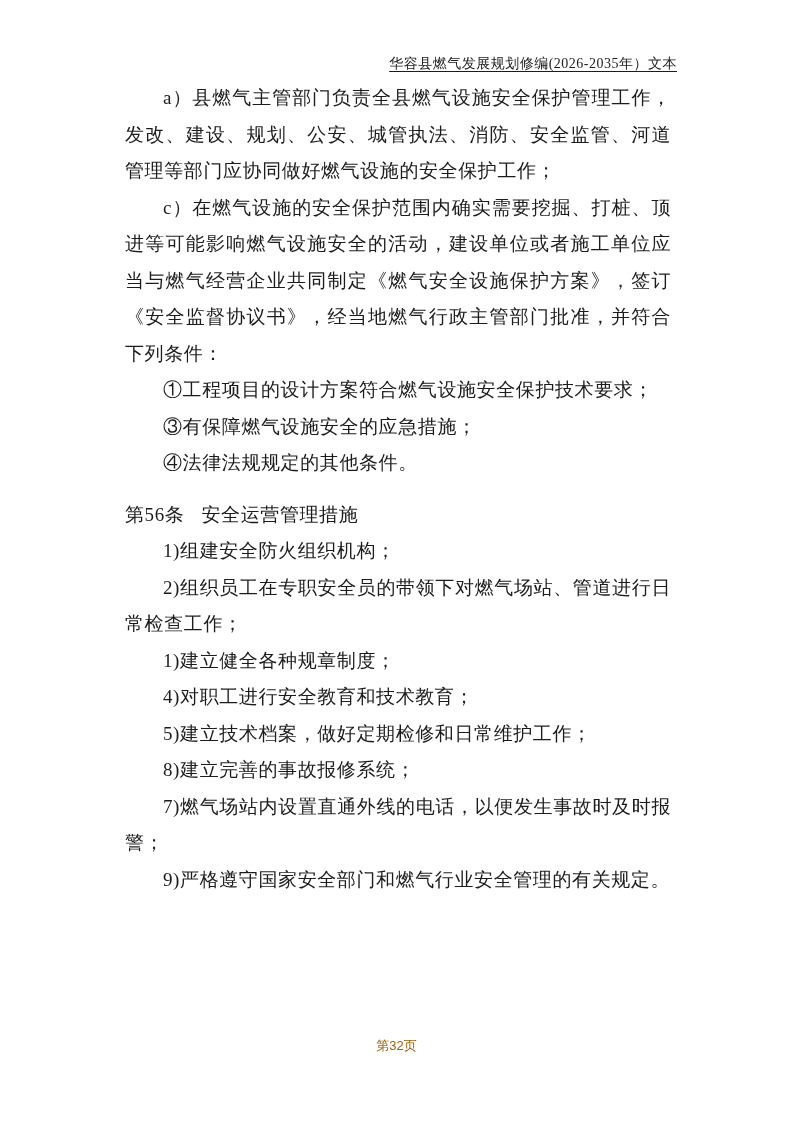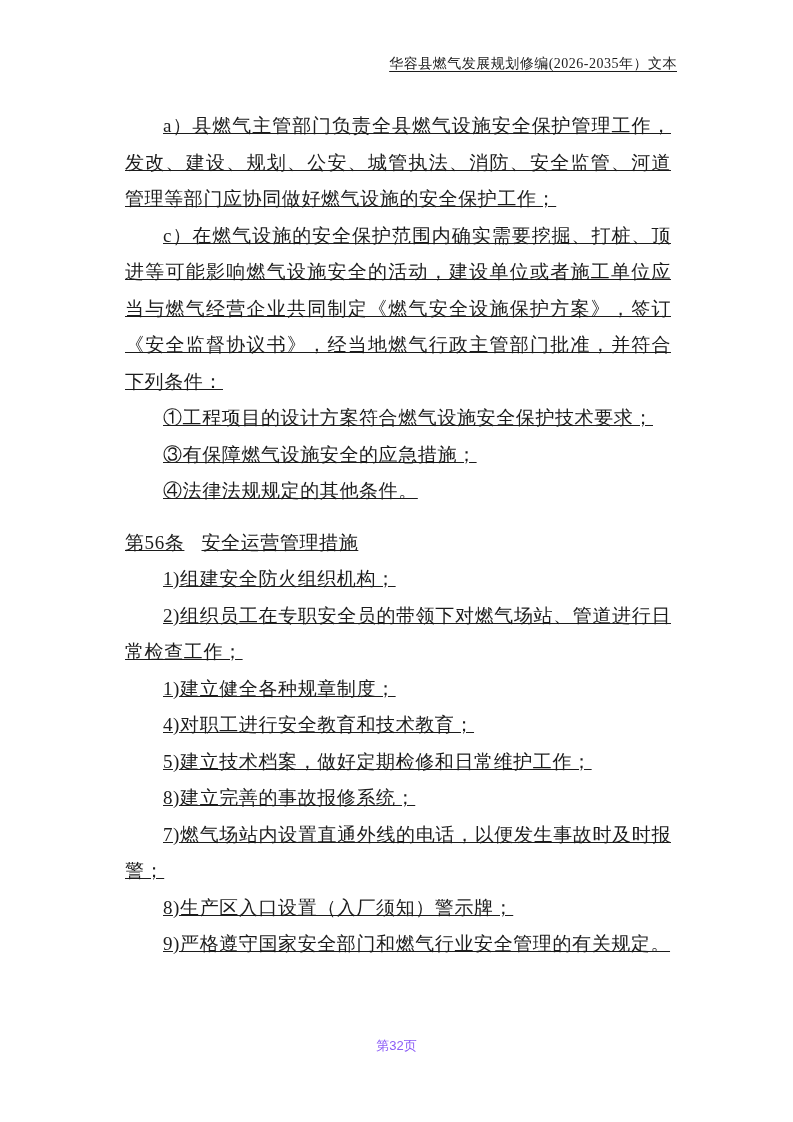--- a/index.html
+++ b/index.html
@@ -30,24 +30,23 @@
     line-height: 22px;
     color: #1c1c1c;
     letter-spacing: 0.5px;
   }
   .doc-header .header-text {
     text-decoration: underline;
     text-underline-offset: 3px;
   }
   .doc-body {
     position: absolute;
-    top: 108px;
+    top: 80px;
     left: 125px;
     width: 546px;
-    text-decoration: underline;
   }
   .para {
     margin: 0;
     font-size: 19px;
     line-height: 36.5px;
     text-align: justify;
     text-justify: inter-ideograph;
     text-indent: 2em;
     letter-spacing: 0.6px;
     color: #1c1c1c;
@@ -61,21 +60,21 @@
     margin-left: 0.9em;
   }
   .doc-footer {
     position: absolute;
     top: 1036px;
     left: 0;
     width: 793px;
     text-align: center;
     font-size: 13px;
     line-height: 20px;
-    color: #8b5cf6;
+    color: #a16207;
     font-family: "Liberation Sans", "DejaVu Sans", sans-serif;
   }
 </style>
 </head>
 <body>
 
 <div class="page">
 
   <div class="doc-header">
     <span class="header-text">华容县燃气发展规划修编(2026-2035年）文本</span>
@@ -90,21 +89,20 @@
     <p class="para heading">
       <span class="heading-label">第56条</span><span class="heading-title">安全运营管理措施</span>
     </p>
     <p class="para">1)组建安全防火组织机构；</p>
     <p class="para">2)组织员工在专职安全员的带领下对燃气场站、管道进行日常检查工作；</p>
     <p class="para">1)建立健全各种规章制度；</p>
     <p class="para">4)对职工进行安全教育和技术教育；</p>
     <p class="para">5)建立技术档案，做好定期检修和日常维护工作；</p>
     <p class="para">8)建立完善的事故报修系统；</p>
     <p class="para">7)燃气场站内设置直通外线的电话，以便发生事故时及时报警；</p>
-    <p class="para">8)生产区入口设置（入厂须知）警示牌；</p>
     <p class="para">9)严格遵守国家安全部门和燃气行业安全管理的有关规定。</p>
   </div>
 
   <div class="doc-footer">
     <span>第32页</span>
   </div>
 
 </div>
 
 </body></html>

